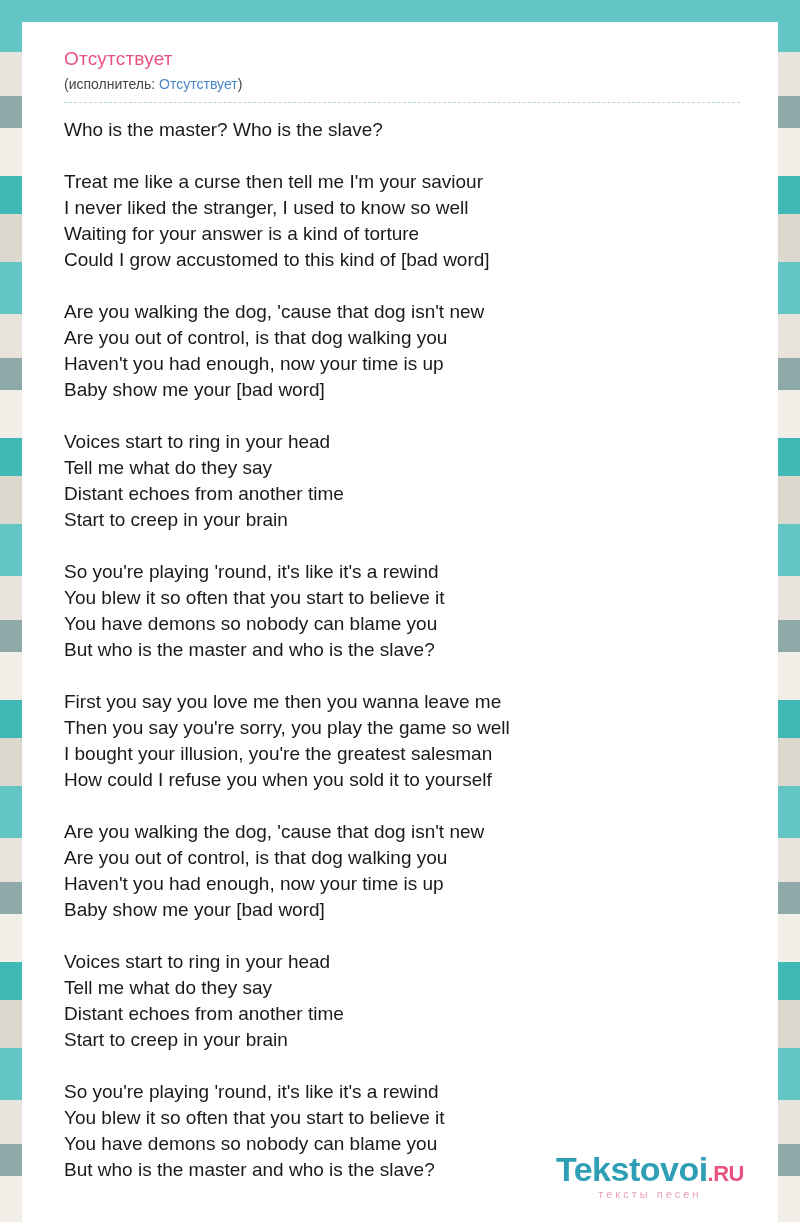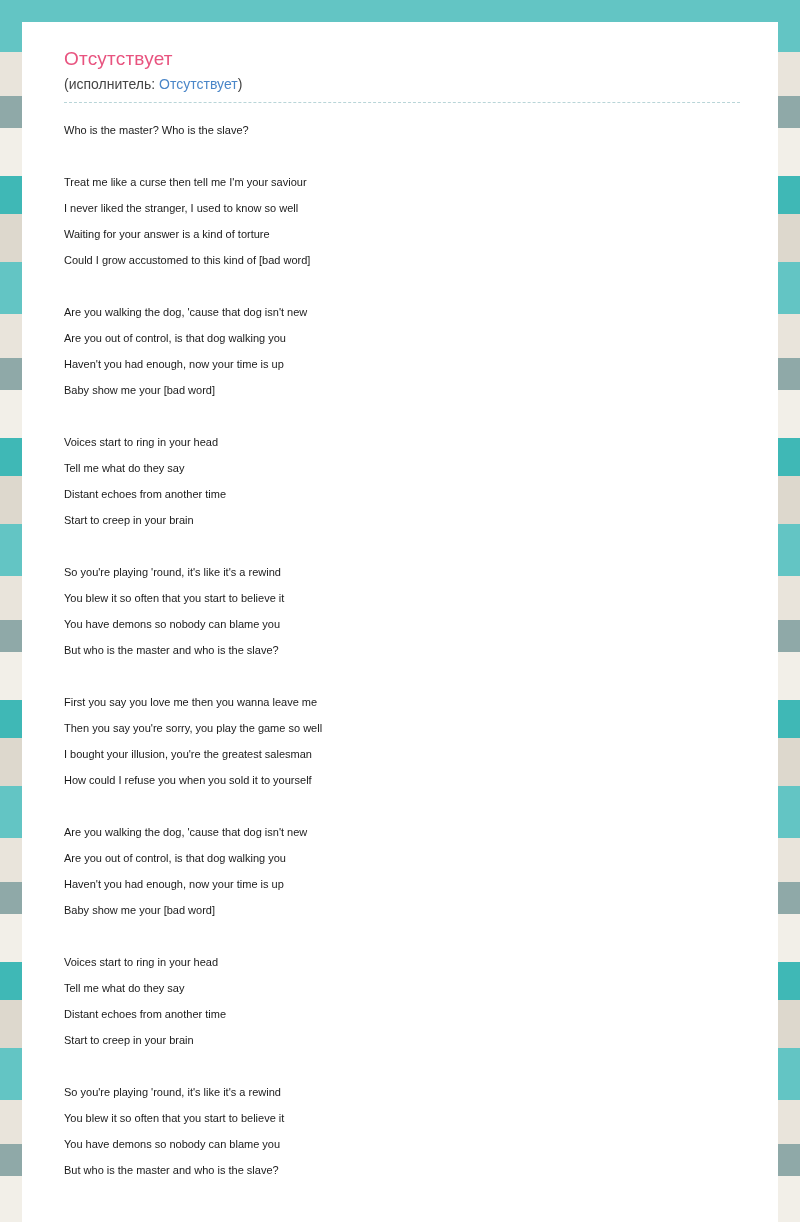--- a/index.html
+++ b/index.html
@@ -62,21 +62,21 @@
 
   .divider {
     border: none;
     border-top: 1px dashed #b9d5d8;
     margin: 0 8px 14px 22px;
     height: 0;
   }
 
   .lyrics {
     margin: 0 0 0 22px;
-    font-size: 11px;
+    font-size: 19px;
     line-height: 26px;
     color: #1a1a1a;
     white-space: pre-wrap;
   }
 
   .watermark {
     position: absolute;
     right: 34px;
     bottom: 22px;
     text-align: center;
@@ -151,14 +151,18 @@
 Voices start to ring in your head
 Tell me what do they say
 Distant echoes from another time
 Start to creep in your brain
 
 So you're playing 'round, it's like it's a rewind
 You blew it so often that you start to believe it
 You have demons so nobody can blame you
 But who is the master and who is the slave?</div>
 
+  <div class="watermark">
+    <div class="wm-main"><span>Tekstovoi</span><span class="wm-ru">.RU</span></div>
+    <div class="wm-sub">тексты песен</div>
+  </div>
 
 </div>
 
 </body></html>

